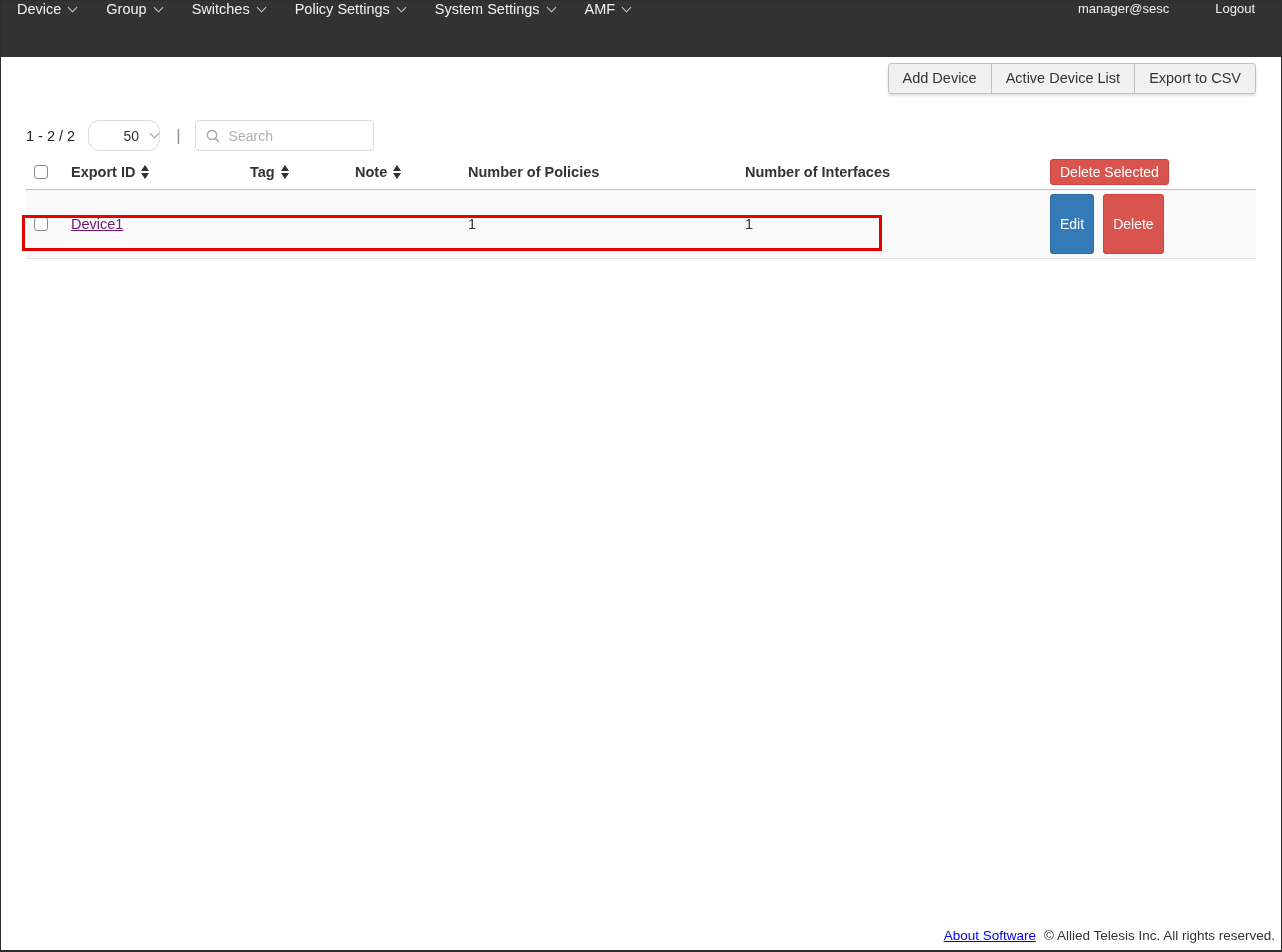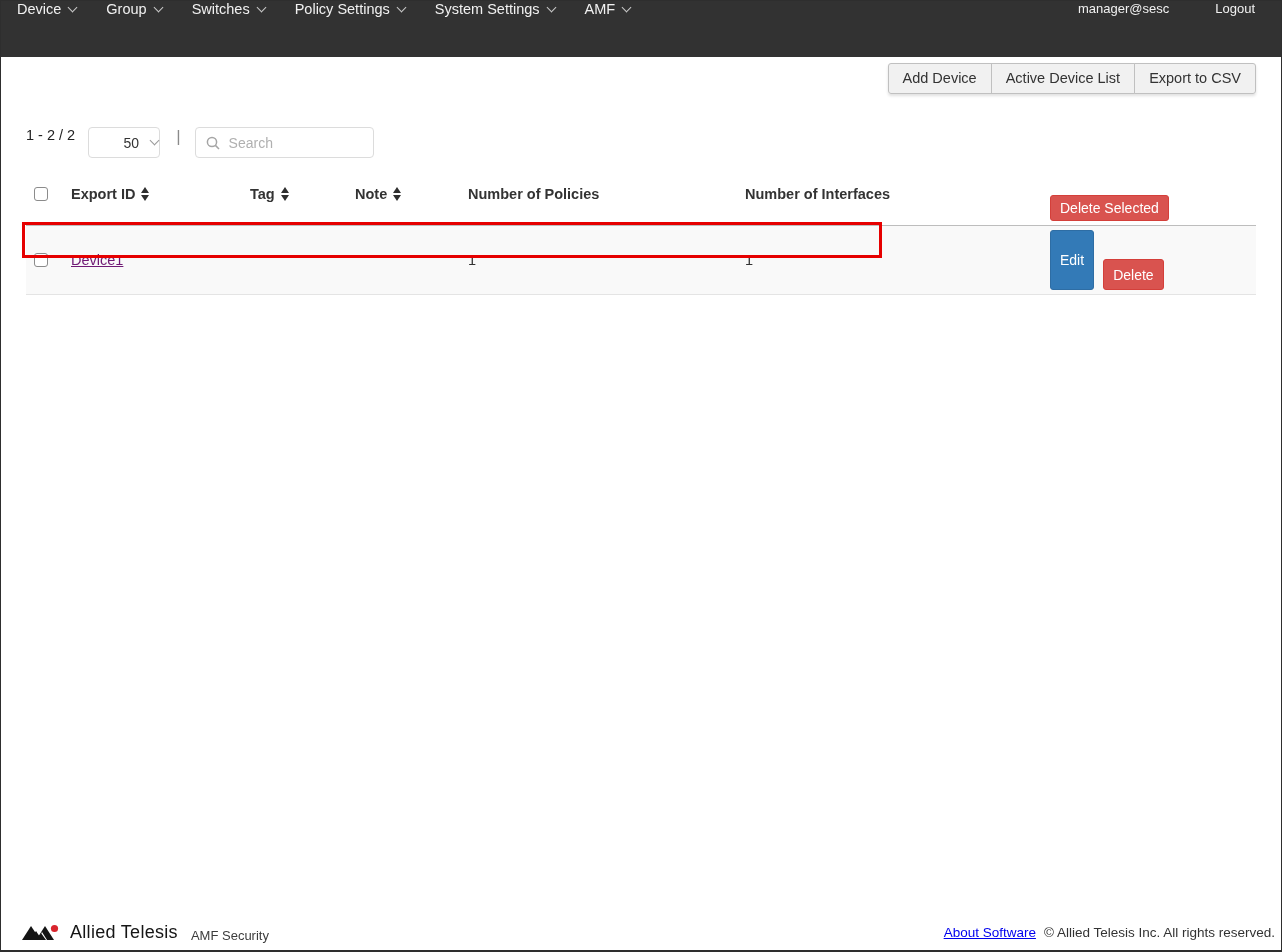--- a/index.html
+++ b/index.html
@@ -42,24 +42,24 @@
   .toolbar { display:flex; justify-content:flex-end; margin-top:6px; }
   .btn-group { display:flex; box-shadow:0 2px 3px rgba(0,0,0,0.12); border-radius:3px;margin-left:36px; }
   .btn-default {
     font-size:14.5px; color:#333; background:#f1f1f1;
     border:1px solid #c0c0c0; padding:5px 14px; margin-left:-1px;
     cursor:pointer; white-space:nowrap; line-height:19px;
   }
   .btn-default:first-child { border-radius:3px 0 0 3px; margin-left:0; }
   .btn-default:last-child { border-radius:0 3px 3px 0; }
 
-  .controls { display:flex; margin-top:33px; }
+  .controls { display:flex; align-items:center; margin-top:26px; }
   .range { font-size:14.5px; color:#222; white-space:nowrap; }
   .select-box {
-    width:72px; height:31px; border:1px solid #dcdcdc; border-radius:4px;
+    width:72px; height:31px; border:1px solid #dcdcdc; border-radius:11px;
     display:flex; align-items:center; justify-content:center; gap:12px;
     color:#333; font-size:14px; margin-left:13px; cursor:pointer; background:#fff;padding-left:33px;
   }
   .select-box .chev { border-color:#9a9a9a; }
   .pipe { color:#8a8a8a; font-size:17px; margin:0 14px 0 16px; }
   .search-box {
     width:179px; height:31px; border:1px solid #dcdcdc; border-radius:4px;
     display:flex; align-items:center; padding:0 10px; gap:7px; background:#fff;
   }
   .search-box input {
@@ -92,21 +92,21 @@
   .sort .up { width:0; height:0; border-left:4.5px solid transparent; border-right:4.5px solid transparent; border-bottom:6px solid #2f2f2f; }
   .sort .down { width:0; height:0; border-left:4.5px solid transparent; border-right:4.5px solid transparent; border-top:6px solid #2f2f2f; }
   .th-flex { display:flex; align-items:center; }
 
   .btn-primary {
     background:#337ab7; border:1px solid #2e6da4; color:#fff;
     border-radius:3px; padding:20px 9px; font-size:14px; cursor:pointer; line-height:18px;
   }
   .btn-danger {
     background:#d9534f; border:1px solid #d43f3a; color:#fff;
-    border-radius:3px; padding:3px 9px; font-size:14px; cursor:pointer; line-height:18px;margin-top:29px;
+    border-radius:3px; padding:3px 9px; font-size:14px; cursor:pointer; line-height:18px;
   }
   .actions { display:flex; gap:9px; }
 
   .row-highlight {
     position:absolute; left:-4px; top:60px; width:860px; height:36px;
     border:3px solid #e60000; pointer-events:none;
   }
 
   
   .footer {
@@ -252,31 +252,19 @@
               </div>
             </td>
           </tr>
         </tbody>
       </table>
       <div class="row-highlight"></div>
     </div>
   </div>
 
   <div class="footer">
-    <div class="footer-left">
-      <svg width="42" height="20" viewBox="0 0 42 20">
-        <polygon points="1,17 10,3 16,12 13,17" fill="#141414"></polygon>
-        <polygon points="9,17 15,8 21,17" fill="#141414"></polygon>
-        <polygon points="17,14 24,3 33,17 22,17" fill="#141414"></polygon>
-        <polygon points="21,9 26,17 17,17" fill="#ffffff"></polygon>
-        <polygon points="20,10 25,17 16,17" fill="#141414"></polygon>
-        <circle cx="33.5" cy="5.5" r="3.6" fill="#d9252e"></circle>
-      </svg>
-      <span class="brand-name">Allied Telesis</span>
-      <span class="product-name">AMF Security</span>
-    </div>
     <div class="footer-right">
       <a class="about-link">About Software</a>
       <span>© Allied Telesis Inc. All rights reserved.</span>
     </div>
   </div>
 
 </div>
 
 </body></html>

